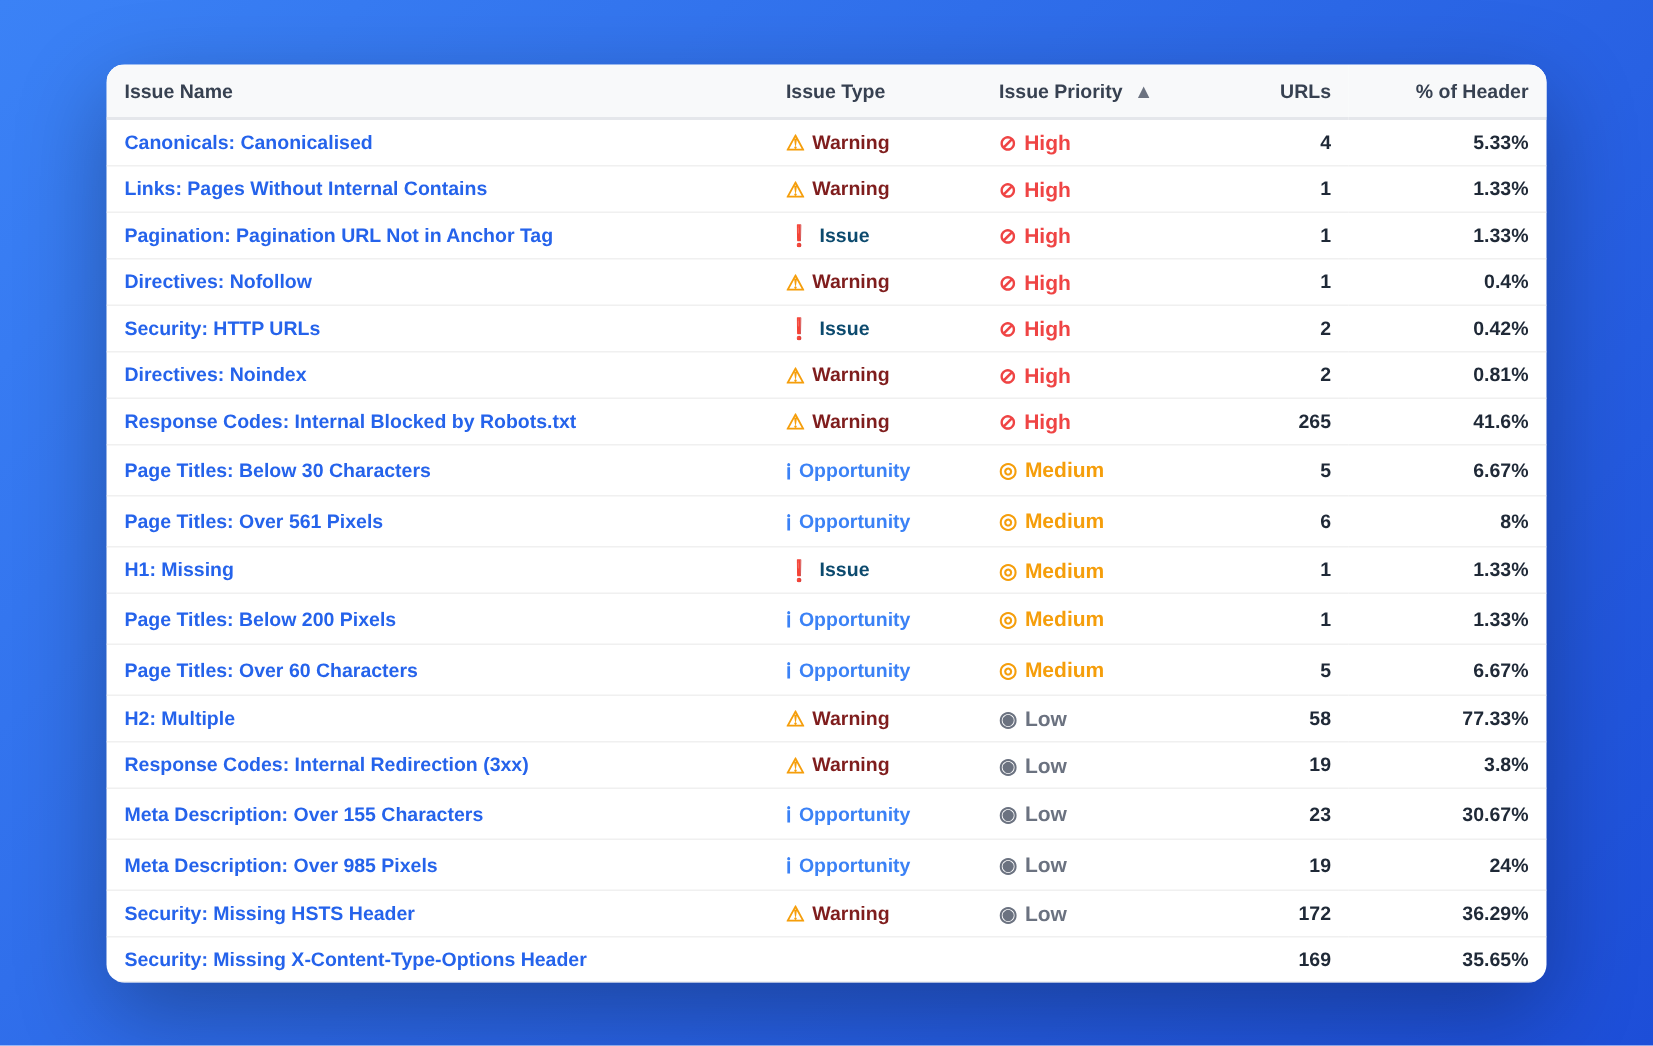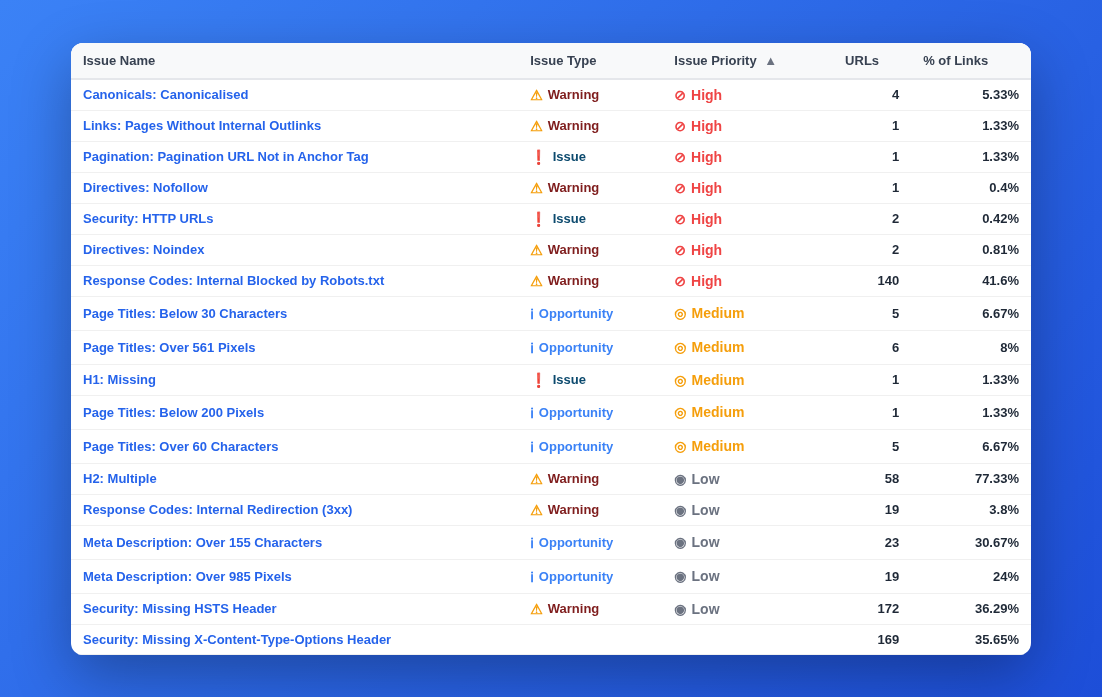--- a/index.html
+++ b/index.html
@@ -38,20 +38,21 @@
       text-align: left;
       font-weight: 600;
       color: #374151;
       white-space: nowrap;
       position: sticky;
       top: 0;
       background: #f8f9fa;
       z-index: 10;
     }
     thead th.right {
+      text-align: right;
     }
     thead th .sort-icon {
       display: inline-block;
       margin-left: 4px;
       color: #6b7280;
     }
     tbody tr {
       border-bottom: 1px solid #f0f0f0;
       font-weight: bold;
     }
@@ -92,21 +93,21 @@
 
 <div class="window">
   <div class="table-container">
     <table>
       <thead>
         <tr>
           <th>Issue Name</th>
           <th>Issue Type</th>
           <th>Issue Priority <span class="sort-icon">▲</span></th>
           <th class="right">URLs</th>
-          <th class="right">% of Links</th>
+          <th class="right">% of Header</th>
         </tr>
       </thead>
       <tbody id="table-body">
       <tr>
     <td class="issue-name">Canonicals: Canonicalised</td>
     <td>
       <div class="issue-type">
         <span class="icon-warning">⚠</span>
         <span class="type-warning">Warning</span>
       </div>
@@ -114,21 +115,21 @@
     <td>
       <div class="issue-priority">
         <span class="priority-high">⊘</span>
         <span class="priority-high">High</span>
       </div>
     </td>
     <td class="right">4</td>
     <td class="right">5.33%</td>
   </tr>
           <tr>
-    <td class="issue-name">Links: Pages Without Internal Outlinks</td>
+    <td class="issue-name">Links: Pages Without Internal Contains</td>
     <td>
       <div class="issue-type">
         <span class="icon-warning">⚠</span>
         <span class="type-warning">Warning</span>
       </div>
     </td>
     <td>
       <div class="issue-priority">
         <span class="priority-high">⊘</span>
         <span class="priority-high">High</span>
@@ -212,21 +213,21 @@
         <span class="icon-warning">⚠</span>
         <span class="type-warning">Warning</span>
       </div>
     </td>
     <td>
       <div class="issue-priority">
         <span class="priority-high">⊘</span>
         <span class="priority-high">High</span>
       </div>
     </td>
-    <td class="right">140</td>
+    <td class="right">265</td>
     <td class="right">41.6%</td>
   </tr>
           <tr>
     <td class="issue-name">Page Titles: Below 30 Characters</td>
     <td>
       <div class="issue-type">
         <span class="icon-opportunity">ℹ</span>
         <span class="type-opportunity">Opportunity</span>
       </div>
     </td>

